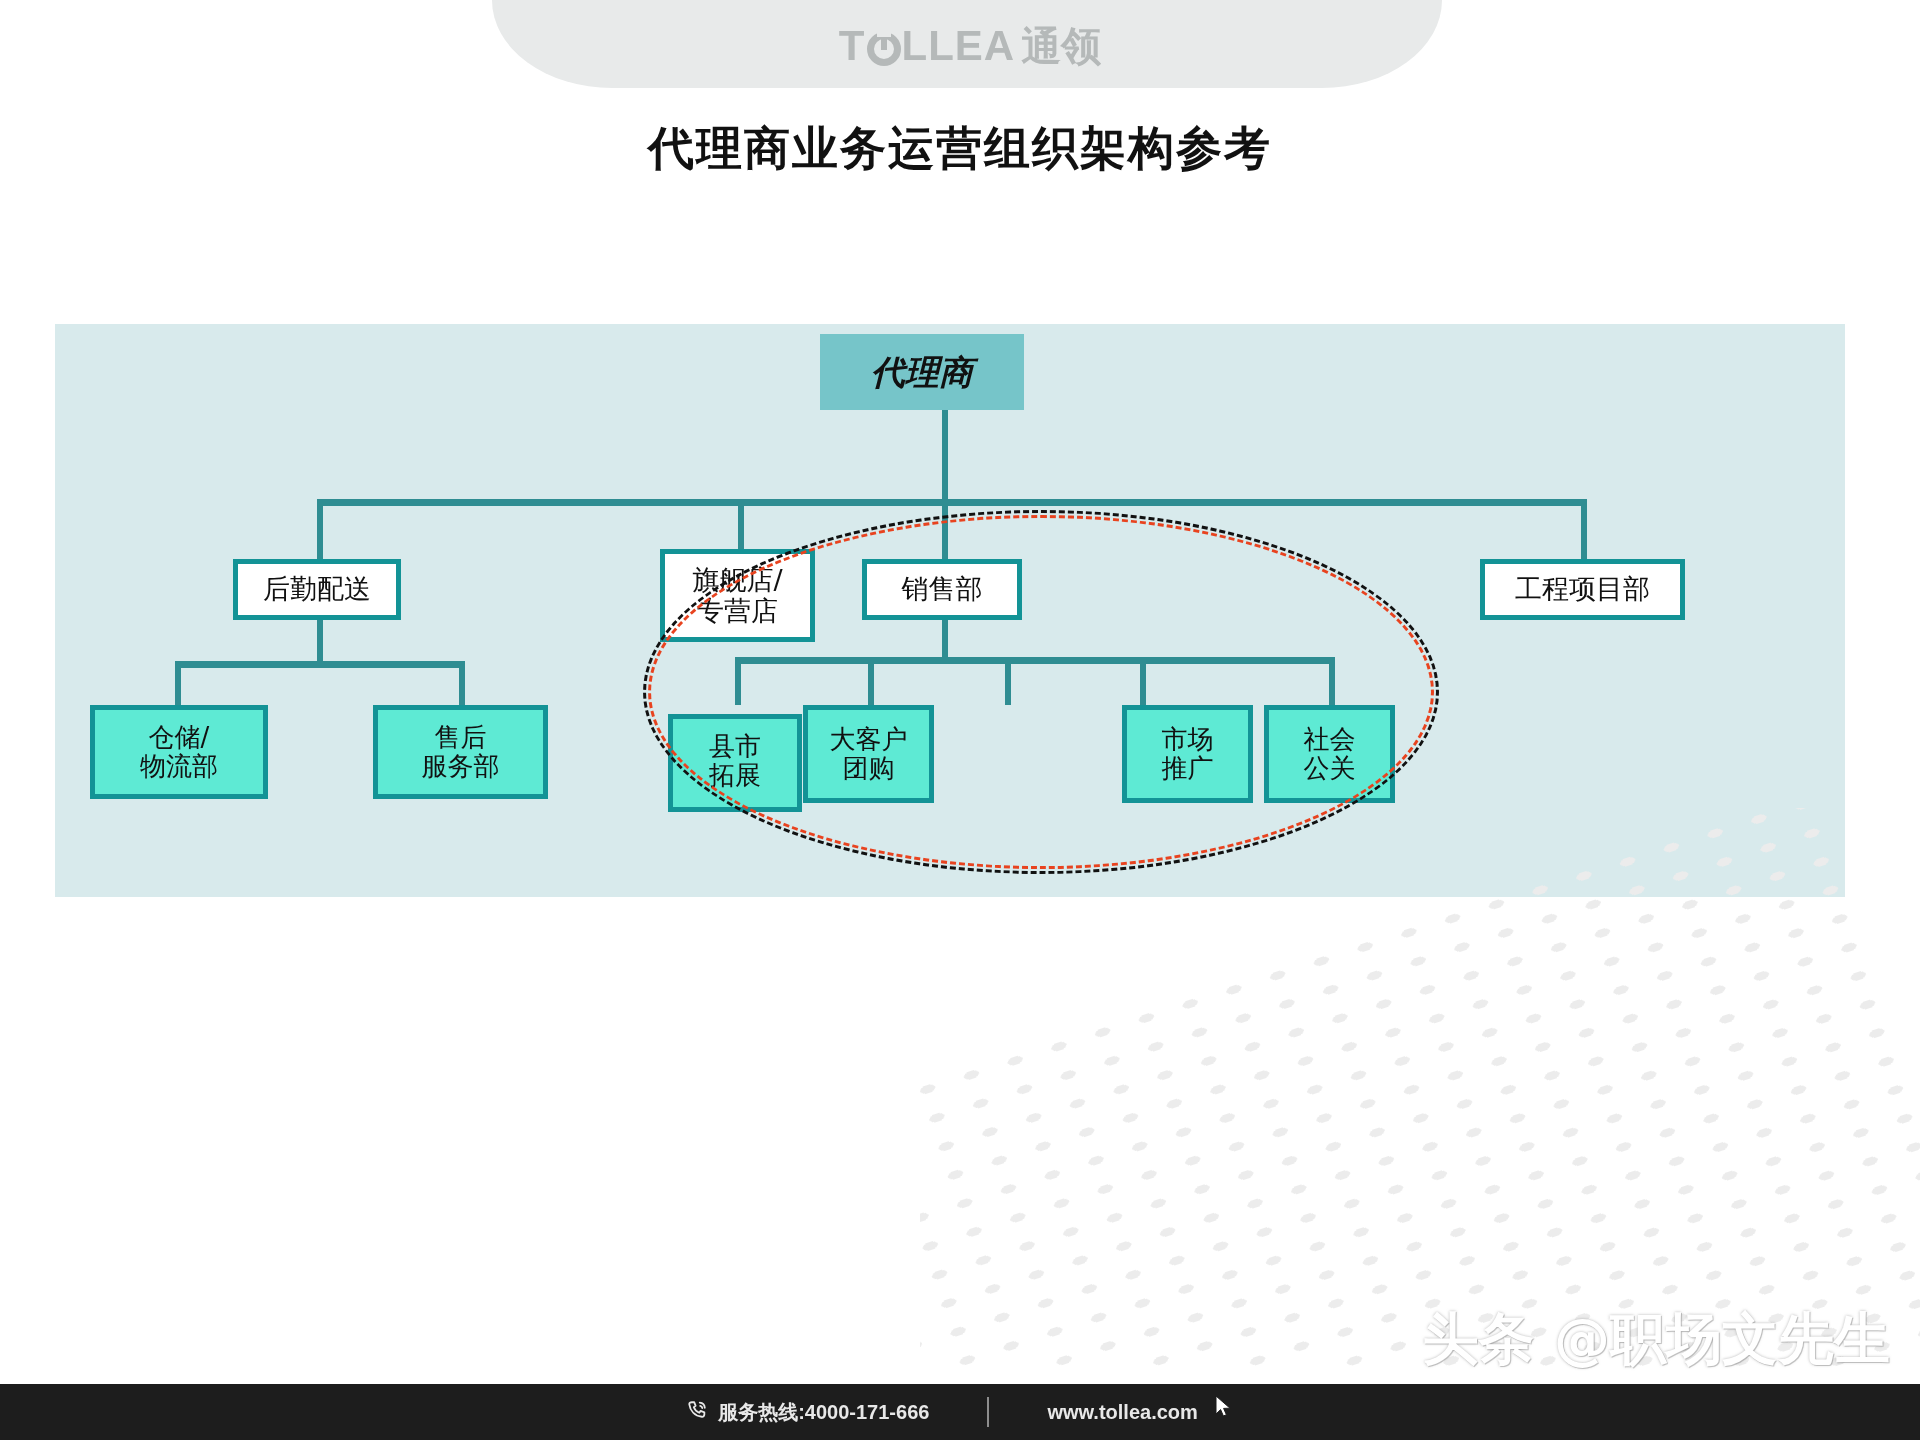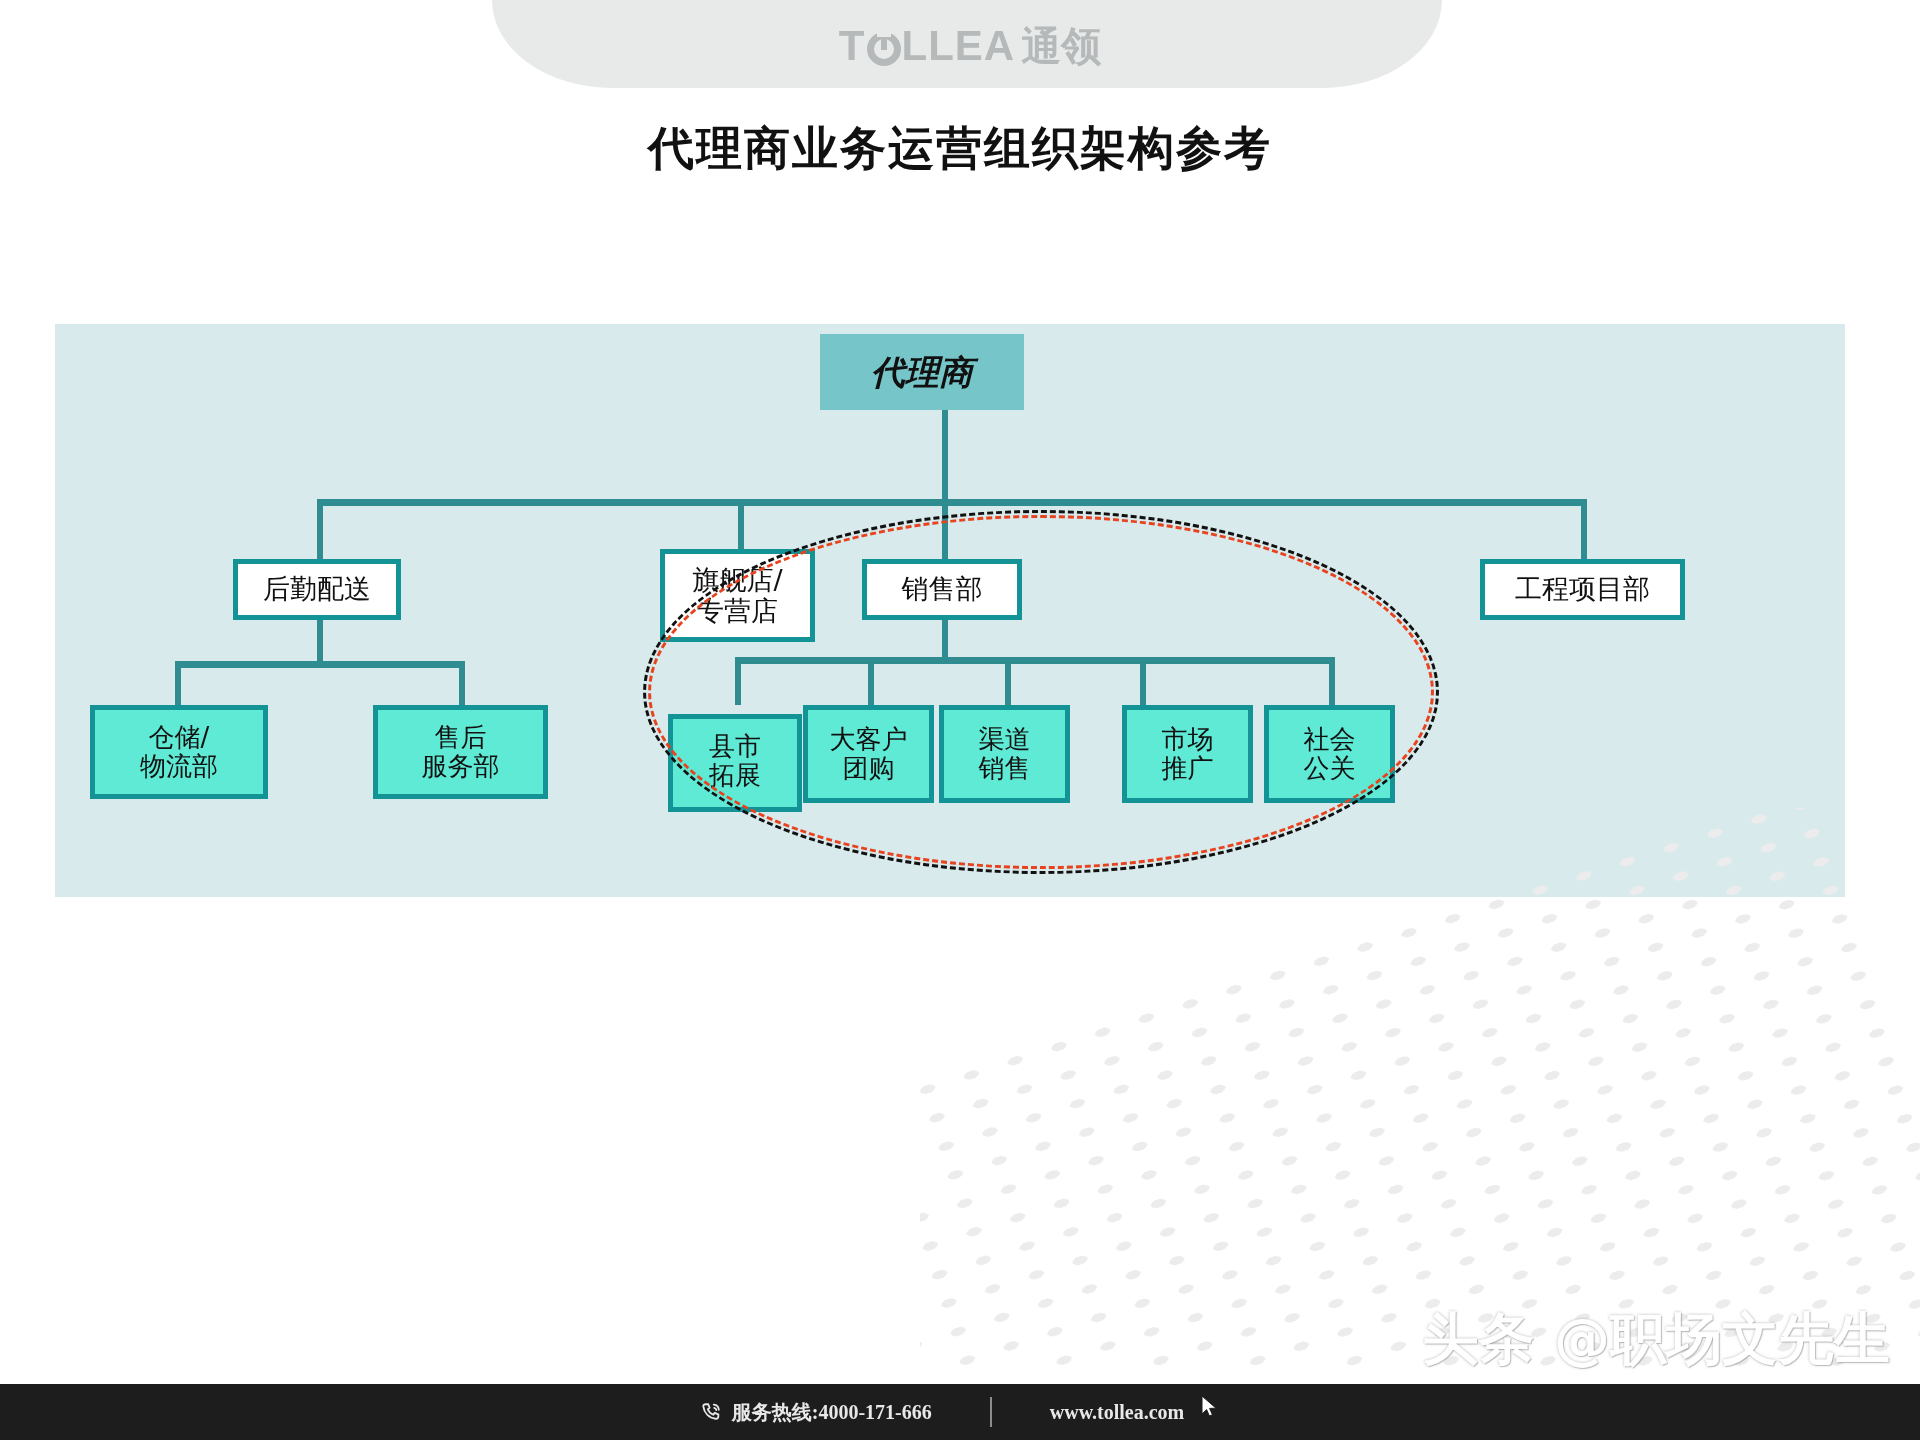--- a/index.html
+++ b/index.html
@@ -124,23 +124,23 @@
     font-family:"DejaVu Sans","Liberation Sans",sans-serif;
   }
 
   
   .footer{
     position:absolute;left:0;bottom:0;width:1920px;height:56px;
     background:#1d1d1d;display:flex;align-items:center;justify-content:center;
     gap:0px;z-index:9;
   }
   .footer-item{
-    display:flex;align-items:center;gap:10px;
+    display:flex;gap:10px;
     color:#e8e8e8;font-size:20px;font-weight:bold;
-    font-family:Liberation Serif, serif;
+    font-family:Liberation Sans, sans-serif;
   }
   .footer-sep{
     width:2px;height:30px;background:#8d8d8d;margin:0 58px;
   }
   .phone-ico{display:inline-block;width:22px;height:22px;}
   .cursor-ico{
     display:inline-block;width:20px;height:22px;margin-left:6px;position:relative;top:-6px;
   }
 </style>
 </head>
@@ -217,24 +217,20 @@
   <div class="node node-small" style="left:613px;top:390px;width:134px;height:98px;flex-direction:column;font-family:Liberation Mono, monospace;">
     <span>县市</span>
     <span>拓展</span>
   </div>
 
   <div class="node node-small" style="left:748px;top:381px;width:131px;height:98px;flex-direction:column;">
     <span>大客户</span>
     <span>团购</span>
   </div>
 
-  <div class="node node-small" style="left:884px;top:381px;width:131px;height:98px;flex-direction:column;">
-    <span>渠道</span>
-    <span>销售</span>
-  </div>
 
   <div class="node node-small" style="left:1067px;top:381px;width:131px;height:98px;flex-direction:column;">
     <span>市场</span>
     <span>推广</span>
   </div>
 
   <div class="node node-small" style="left:1209px;top:381px;width:131px;height:98px;flex-direction:column;">
     <span>社会</span>
     <span>公关</span>
   </div>

